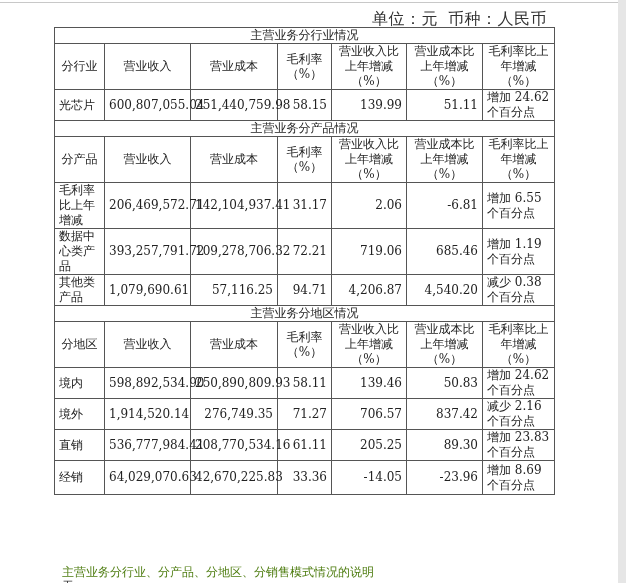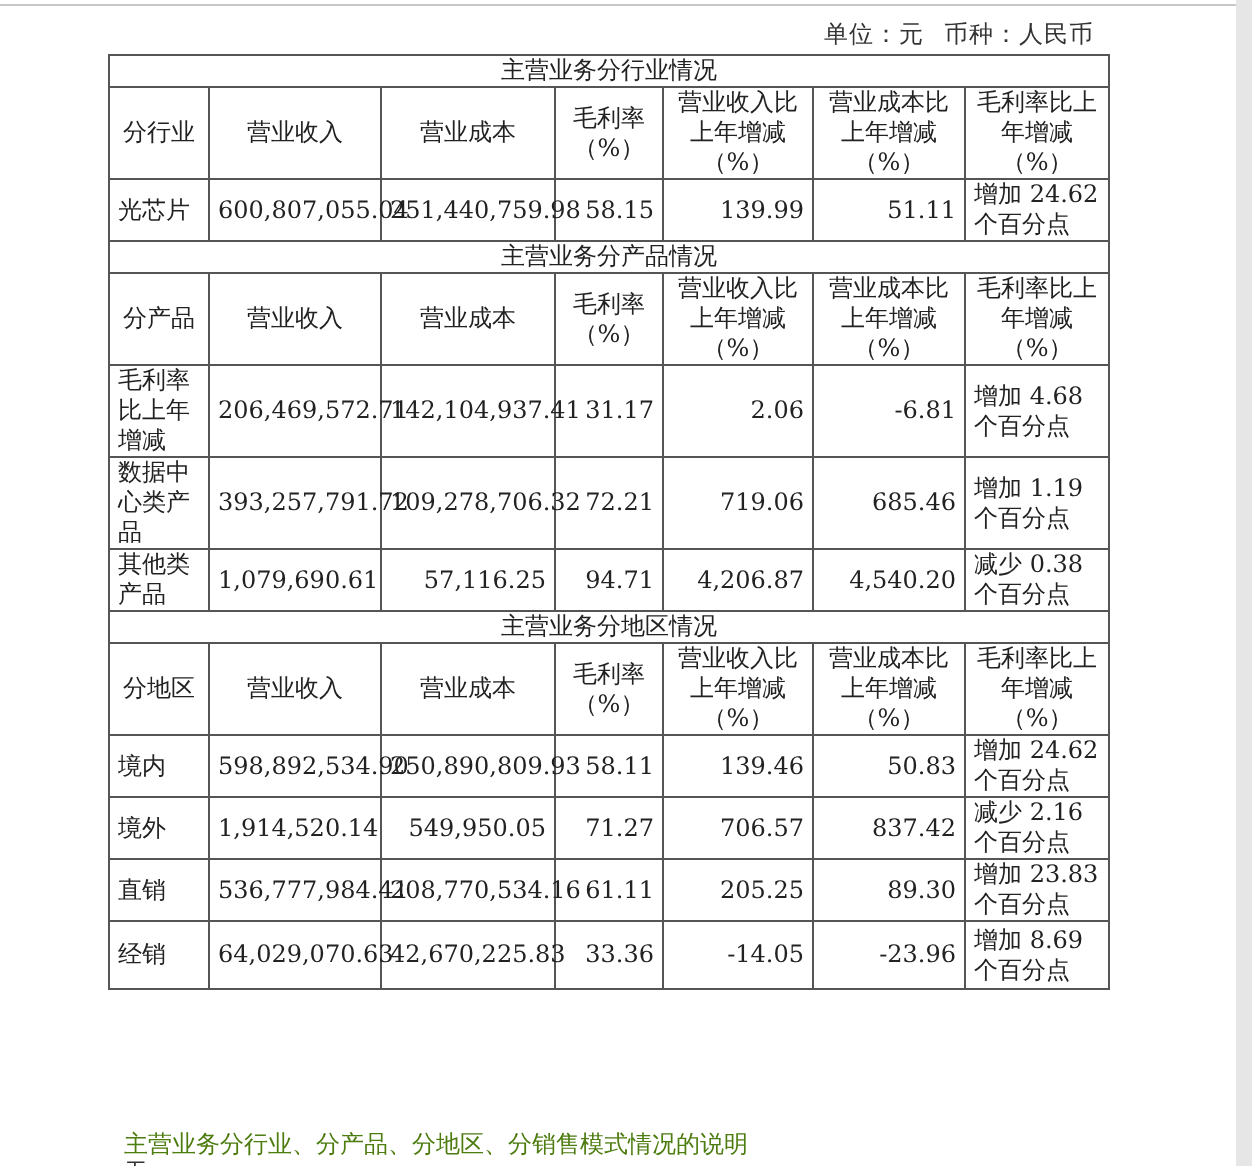--- a/index.html
+++ b/index.html
@@ -1,20 +1,20 @@
 <!DOCTYPE html>
 <html><head>
   <meta charset="utf-8">
   <style>
     * { box-sizing: border-box; margin: 0; padding: 0; }
     html, body { width: 626px; height: 583px; overflow: hidden; background: #ffffff; }
     body { position: relative; font-family: "DejaVu Serif", "Liberation Serif", serif; color: #222; }
     .top-rule { position: absolute; left: 0; top: 2px; width: 618px; height: 1px; background: #c8c8c8; }
     .scroll-gutter { position: absolute; left: 618px; top: 0; width: 8px; height: 583px; background: #e6e6e6; }
-    .unit-line { position: absolute; right: 79px; top: 9px; font-size: 12px; letter-spacing: 0.5px; color: #333; white-space: nowrap; }
+    .unit-line { position: absolute; right: 79px; top: 9px; font-size: 16px; letter-spacing: 0.5px; color: #333; white-space: nowrap; }
     .unit-line span + span { margin-left: 10px; }
     table.fin {
       position: absolute; left: 54px; top: 27px; width: 500px;
       border-collapse: collapse; table-layout: fixed; font-size: 12px; color: #222; padding-left: 46px;
     }
     table.fin td { border: 1px solid #555; padding: 0 4px; vertical-align: middle; line-height: 15px; }
     td.section { text-align: center; height: 15px; line-height: 14px; }
     tr.hdr td { text-align: center; height: 46px; }
     td.num { text-align: right; white-space: nowrap; }
     td.label { text-align: left; }
@@ -83,21 +83,21 @@
       <td>营业成本比上年增减（%）</td>
       <td>毛利率比上年增减（%）</td>
     </tr>
     <tr class="row-45">
       <td class="label">毛利率比上年增减</td>
       <td class="num">206,469,572.71</td>
       <td class="num">142,104,937.41</td>
       <td class="num">31.17</td>
       <td class="num">2.06</td>
       <td class="num">-6.81</td>
-      <td class="change">增加 4.68 个百分点</td>
+      <td class="change">增加 6.55 个百分点</td>
     </tr>
     <tr class="row-45">
       <td class="label">数据中心类产品</td>
       <td class="num">393,257,791.72</td>
       <td class="num">109,278,706.32</td>
       <td class="num">72.21</td>
       <td class="num">719.06</td>
       <td class="num">685.46</td>
       <td class="change">增加 1.19 个百分点</td>
     </tr>
@@ -128,21 +128,21 @@
       <td class="num">598,892,534.90</td>
       <td class="num">250,890,809.93</td>
       <td class="num">58.11</td>
       <td class="num">139.46</td>
       <td class="num">50.83</td>
       <td class="change">增加 24.62 个百分点</td>
     </tr>
     <tr class="row-30">
       <td class="label">境外</td>
       <td class="num">1,914,520.14</td>
-      <td class="num">549,950.05</td>
+      <td class="num">276,749.35</td>
       <td class="num">71.27</td>
       <td class="num">706.57</td>
       <td class="num">837.42</td>
       <td class="change">减少 2.16 个百分点</td>
     </tr>
 
     <tr class="row-30">
       <td class="label">直销</td>
       <td class="num">536,777,984.41</td>
       <td class="num">208,770,534.16</td>

